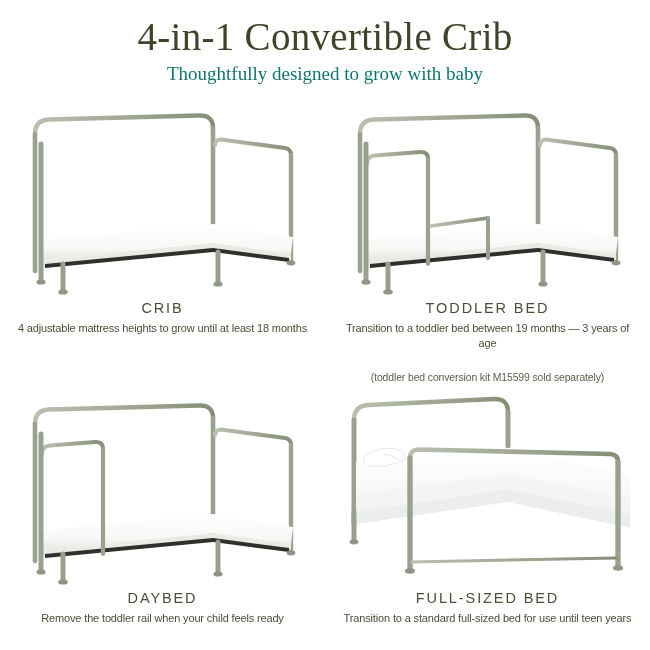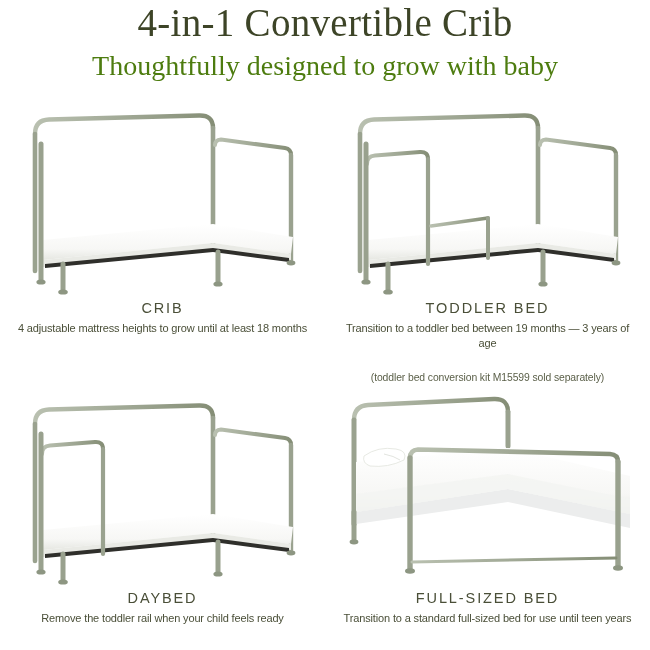--- a/index.html
+++ b/index.html
@@ -19,36 +19,36 @@
   .page {
     width: 650px;
     height: 650px;
     position: relative;
     background: #ffffff;
   }
 
   
   .header {
     text-align: center;
-    padding-top: 2px;
+    padding-top: 16px;
   }
   .page-title {
     font-family: "Liberation Serif", serif;
     font-size: 39px;
     font-weight: 400;
     letter-spacing: 0.3px;
     color: #3d4427;
     line-height: 1.08;
     white-space: nowrap;
   }
   .page-subtitle {
     font-family: "Liberation Serif", serif;
-    font-size: 28px;
+    font-size: 19px;
     font-weight: 400;
-    color: #4d7c0f;
+    color: #0f766e;
     line-height: 1.3;
     margin-top: 4px;
     white-space: nowrap;
   }
 
   
   .grid {
     position: absolute;
     top: 104px;
     left: 0;

